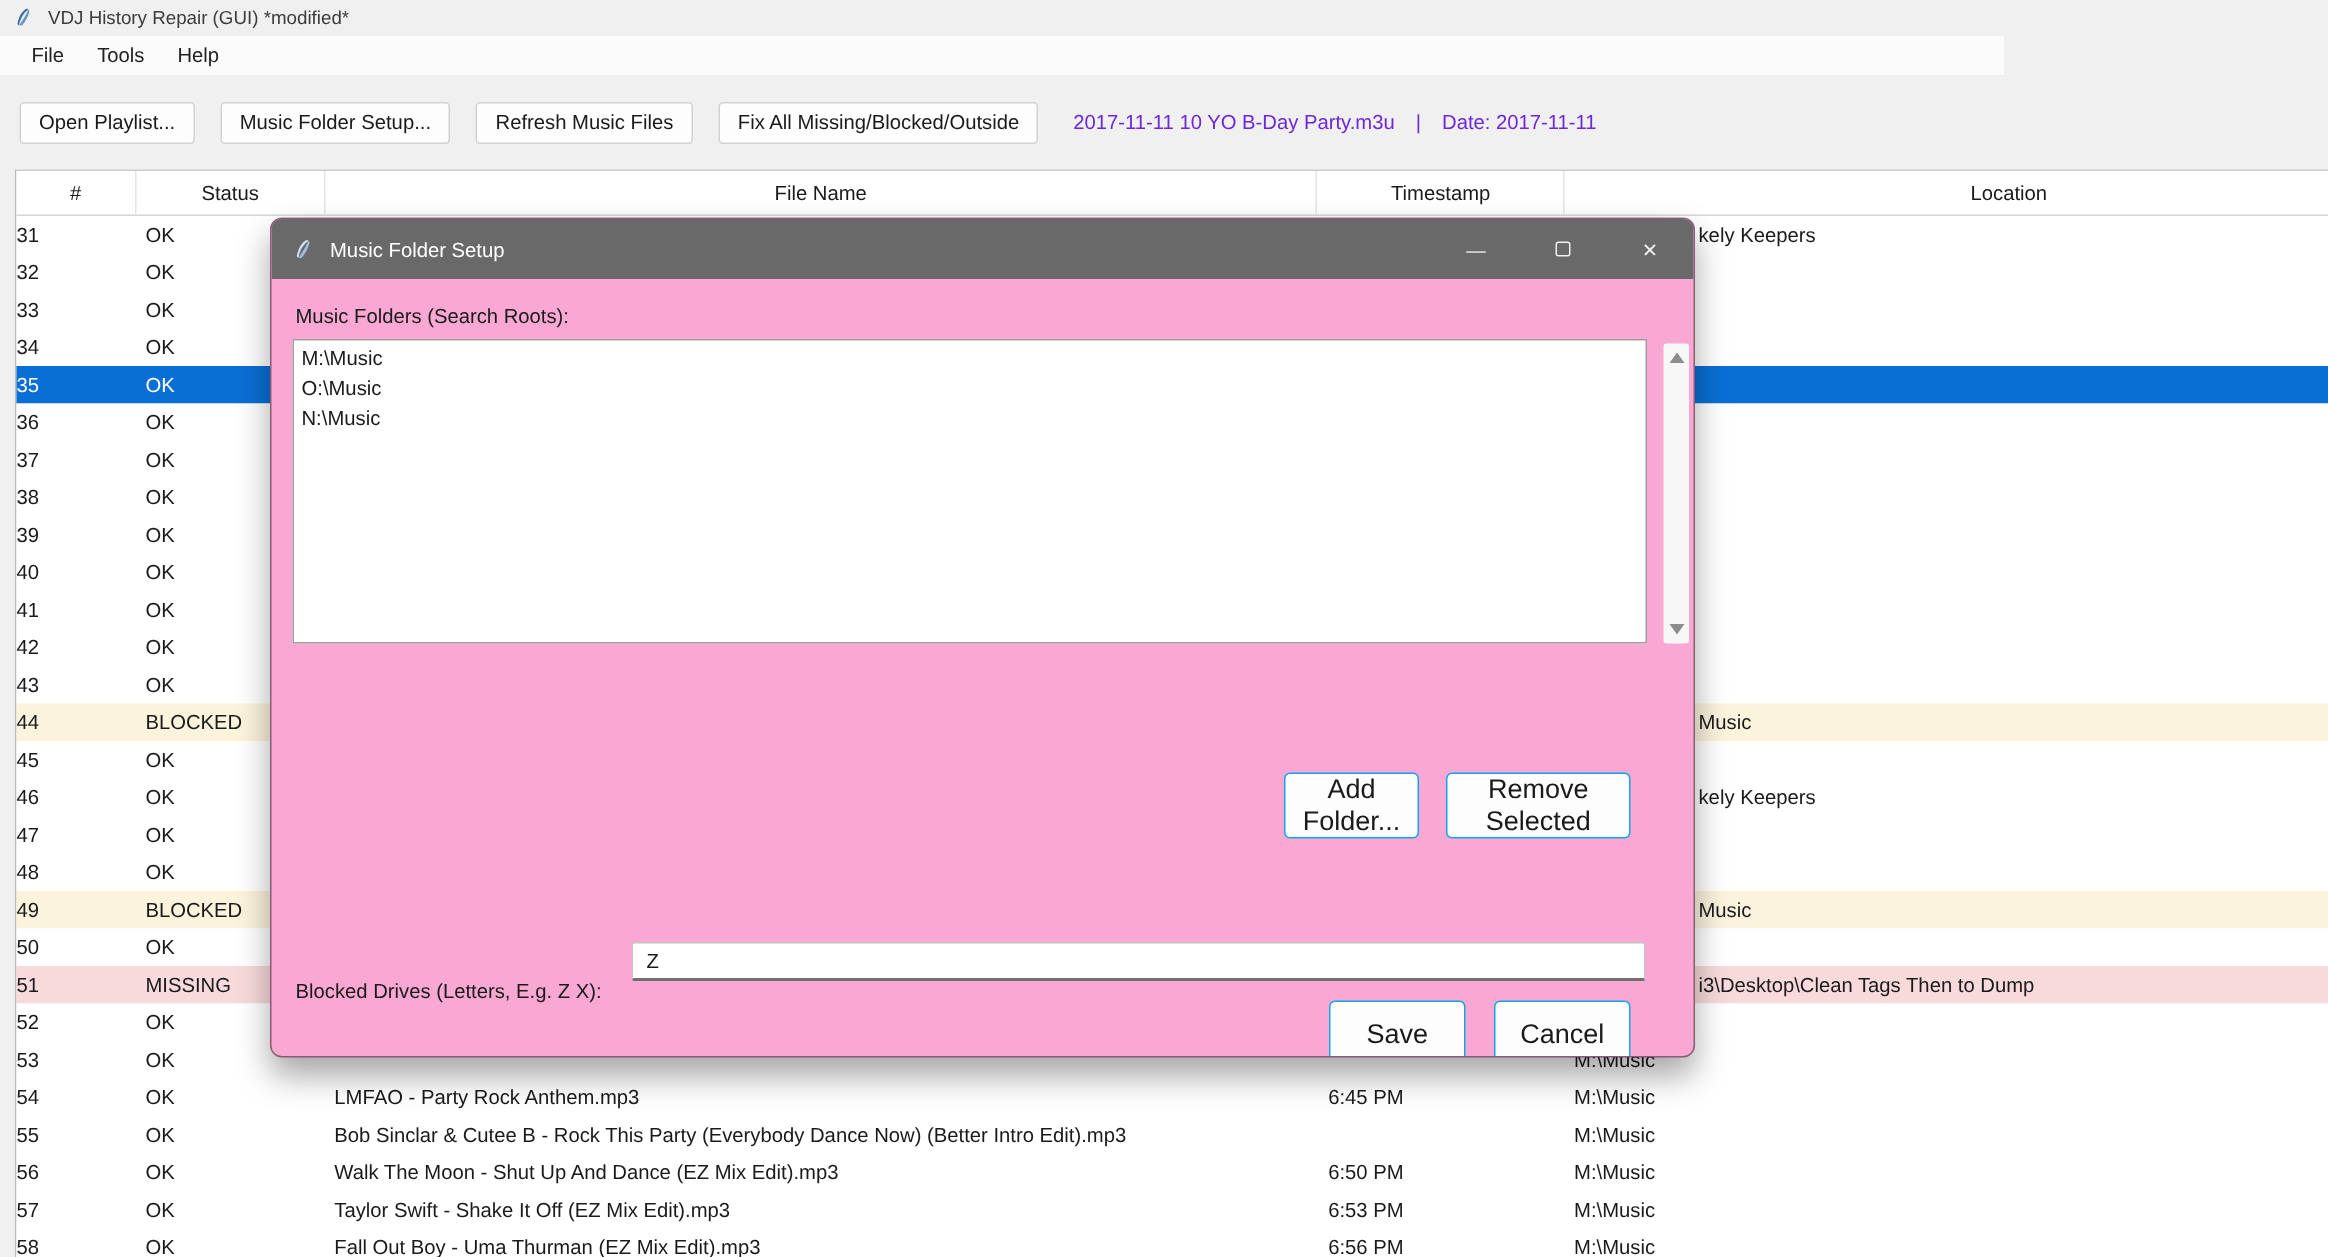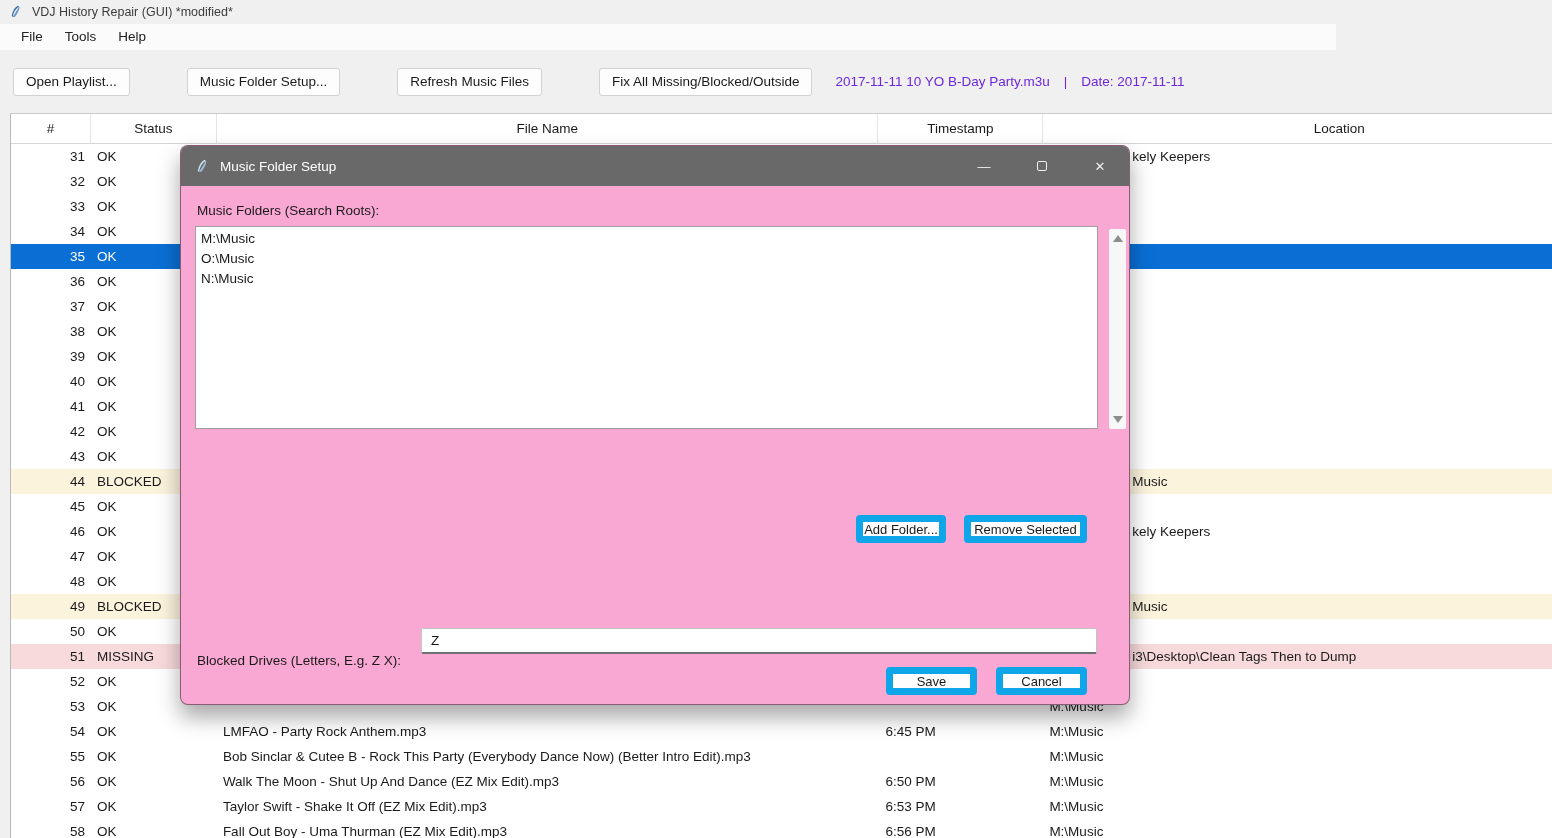--- a/index.html
+++ b/index.html
@@ -27,21 +27,21 @@
            background:#ffffff; border-top:1px solid #c9c9c9; border-left:1px solid #b9b9b9; }
   .thead { display:flex; height:30px; background:#ffffff; border-bottom:1px solid #d6d6d6; }
   .th { line-height:29px; text-align:center; color:#1a1a1a; border-right:1px solid #e4e4e4; }
   .th:last-child { border-right:none; }
   .c0 { width:80px; } .c1 { width:126px; } .c2 { width:662px; } .c3 { width:165px; } .c4 { width:592px; }
   .trow { display:flex; height:25px; line-height:25px; background:#ffffff; }
   .trow.blocked { background:#fcf3dd; }
   .trow.missing { background:#f8dadc; }
   .trow.selected { background:#0a6fd4; color:#ffffff; }
   .td { overflow:hidden; white-space:nowrap; }
-  .td.c0 { text-align:right; padding-right:6px; }
+  .td.c0 { padding-right:6px; }
   .td.c1 { padding-left:6px; }
   .td.c2 { padding-left:6px; }
   .td.c3 { padding-left:7px; }
   .td.c4 { padding-left:6px; }
   .td.c4.frag { padding-left:89px; }
 
   
   .dialog { position:absolute; left:180px; top:145px; width:950px; height:560px;
             background:#f9a8d4; border-radius:8px; overflow:hidden;
             border:1px solid rgba(0,0,0,0.45);
@@ -58,22 +58,22 @@
   .listbox { position:absolute; left:14px; top:80px; width:903px; height:203px; background:#ffffff;
              border:1px solid #9f9f9f; padding:2px 5px; overflow:hidden; }
   .lb-item { height:20px; line-height:20px; font-size:13.5px; }
   .vscroll { position:absolute; left:928px; top:83px; width:17px; height:200px; background:#f7f7f7;
              border-radius:2px; }
   .arr { position:absolute; left:50%; transform:translateX(-50%); width:0; height:0; }
   .arr.up { top:6px; border-left:5px solid transparent; border-right:5px solid transparent;
             border-bottom:7px solid #8d8d8d; }
   .arr.down { bottom:6px; border-left:5px solid transparent; border-right:5px solid transparent;
               border-top:7px solid #8d8d8d; }
-  .dbtn { position:absolute; height:28px; background:#fdfdfd; border:7px solid #0ea5e9;
-          border-radius:4px; font-family:inherit; font-size:13px; color:#1a1a1a; }
+  .dbtn { position:absolute; height:44px; background:#fdfdfd; border:1px solid #0ea5e9;
+          border-radius:4px; font-family:inherit; font-size:18px; color:#1a1a1a; }
   .entry { position:absolute; left:240px; top:482px; width:676px; height:26px; background:#ffffff;
            border:1px solid #c3c3c3; border-bottom:2px solid #6f6f6f; border-radius:2px;
            padding-left:9px; font-family:inherit; font-size:13.5px; color:#1a1a1a; }
 </style>
 </head>
 <body>
 
 <div class="screen">
 
   <div class="titlebar">
@@ -84,21 +84,21 @@
     <span class="title-text">VDJ History Repair (GUI) *modified*</span>
   </div>
 
   <div class="menubar">
       <span class="menu-item">File</span>
       <span class="menu-item">Tools</span>
       <span class="menu-item">Help</span>
     </div>
 
   <div class="toolbar">
-    <span id="toolbar-buttons" style="display:inline-flex;gap:40px;">
+    <span id="toolbar-buttons" style="display:inline-flex;">
         <button class="tbtn">Open Playlist...</button>
         <button class="tbtn">Music Folder Setup...</button>
         <button class="tbtn">Refresh Music Files</button>
         <button class="tbtn">Fix All Missing/Blocked/Outside</button>
       </span>
     <span class="playlist-info">
       <span>2017-11-11 10 YO B-Day Party.m3u</span>
       <span>|</span>
       <span>Date: 2017-11-11</span>
     </span>

